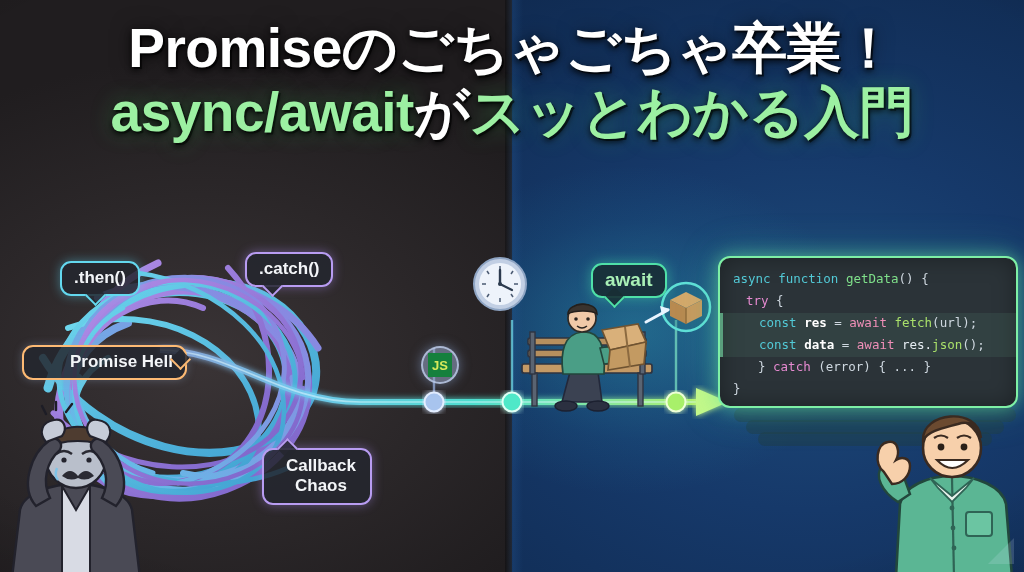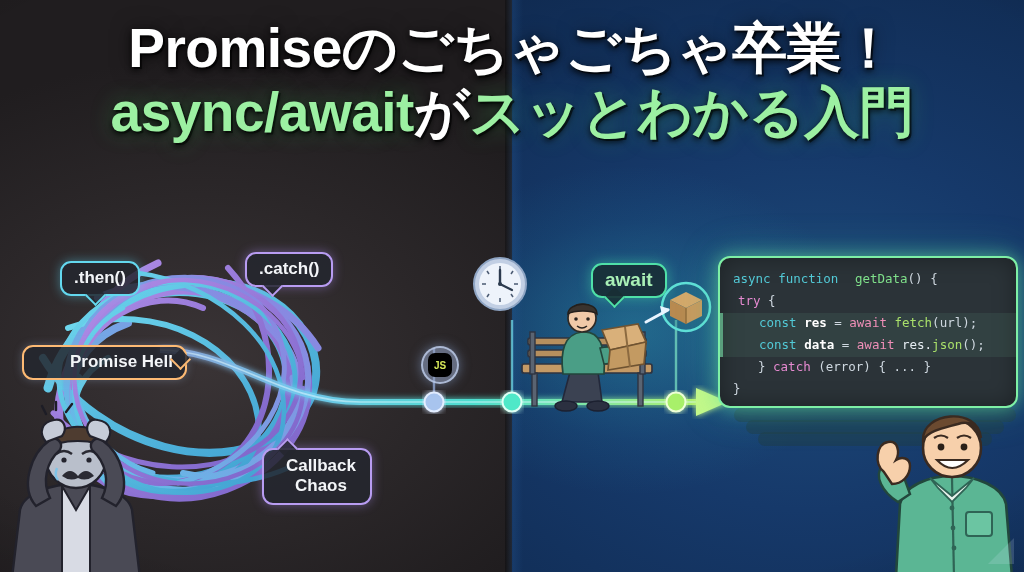--- a/index.html
+++ b/index.html
@@ -106,22 +106,22 @@
 
   
   .js-badge{
     position:absolute;left:421px;top:346px;width:38px;height:38px;z-index:32;
     border-radius:50%;background:rgba(150,165,200,.55);
     border:2px solid rgba(190,205,235,.8);
     box-shadow:0 0 12px rgba(150,180,230,.5);
     display:flex;align-items:center;justify-content:center;
   }
   .js-badge .inner{
-    width:24px;height:24px;border-radius:7px;background:#000000;
-    color:#d8e95a;font-size:10px;font-weight:bold;
+    width:24px;height:24px;border-radius:0;background:#15803d;
+    color:#d8e95a;font-size:13px;font-weight:bold;
     display:flex;align-items:center;justify-content:center;
     font-family:"Liberation Sans",sans-serif;
   }
 
   
   .scene{position:absolute;left:470px;top:252px;width:250px;height:175px;z-index:22;}
 
   
   .char-left{position:absolute;left:-6px;top:398px;width:210px;height:180px;z-index:28;}
   .char-right{position:absolute;left:862px;top:392px;width:168px;height:185px;z-index:42;}
@@ -142,21 +142,21 @@
     background:rgba(120,200,160,.10);
     border-left:3px solid rgba(130,240,180,.55);
   }
   .code-line{
     position:relative;font-family:"DejaVu Sans Mono",monospace;
     font-size:12.5px;line-height:22px;color:#e6edf3;
     padding-left:13px;white-space:pre;letter-spacing:0px;
   }
   .k-async{color:#52c9d6;}
   .k-fn{color:#52c9d6;}
-  .k-name{color:#7fe08a;margin-left:9px;}
+  .k-name{color:#7fe08a;}
   .k-try{color:#e58ad0;}
   .k-const{color:#52c9d6;}
   .k-await{color:#f08fb8;}
   .k-call{color:#a9e06a;}
   .k-punc{color:#cfd8e0;}
   .k-var{color:#ffffff;font-weight:bold;}
   .k-plain{color:#e6edf3;}
 
   
   .wm{
@@ -338,21 +338,21 @@
   </svg>
 
   <div class="code-stack">
     <div class="code-shadow" style="left:16px;top:152px;width:282px;height:14px;"></div>
     <div class="code-shadow" style="left:28px;top:164px;width:258px;height:14px;"></div>
     <div class="code-shadow" style="left:40px;top:176px;width:234px;height:14px;"></div>
     <div class="code-card">
       <div class="code-hl"></div>
       <div id="code-body">
           <div class="code-line" style="padding-left: 13px;"><span class="k-async">async </span><span class="k-fn">function </span><span class="k-name">getData</span><span class="k-punc">() {</span></div>
-          <div class="code-line" style="padding-left: 18px;"><span class="k-try">try </span><span class="k-punc">{</span></div>
+          <div class="code-line" style="padding-left: 26px;"><span class="k-try">try </span><span class="k-punc">{</span></div>
           <div class="code-line" style="padding-left: 39px;"><span class="k-const">const </span><span class="k-var">res</span><span class="k-punc"> = </span><span class="k-await">await </span><span class="k-call">fetch</span><span class="k-punc">(url);</span></div>
           <div class="code-line" style="padding-left: 39px;"><span class="k-const">const </span><span class="k-var">data</span><span class="k-punc"> = </span><span class="k-await">await </span><span class="k-plain">res.</span><span class="k-call">json</span><span class="k-punc">();</span></div>
           <div class="code-line" style="padding-left: 38px;"><span class="k-punc">} </span><span class="k-try">catch </span><span class="k-punc">(error) { ... }</span></div>
           <div class="code-line" style="padding-left: 13px;"><span class="k-punc">}</span></div>
         </div>
     </div>
   </div>
 
   <div class="bubble b-catch"><span>.catch()</span></div>
   <div class="bubble b-then"><span>.then()</span></div>

